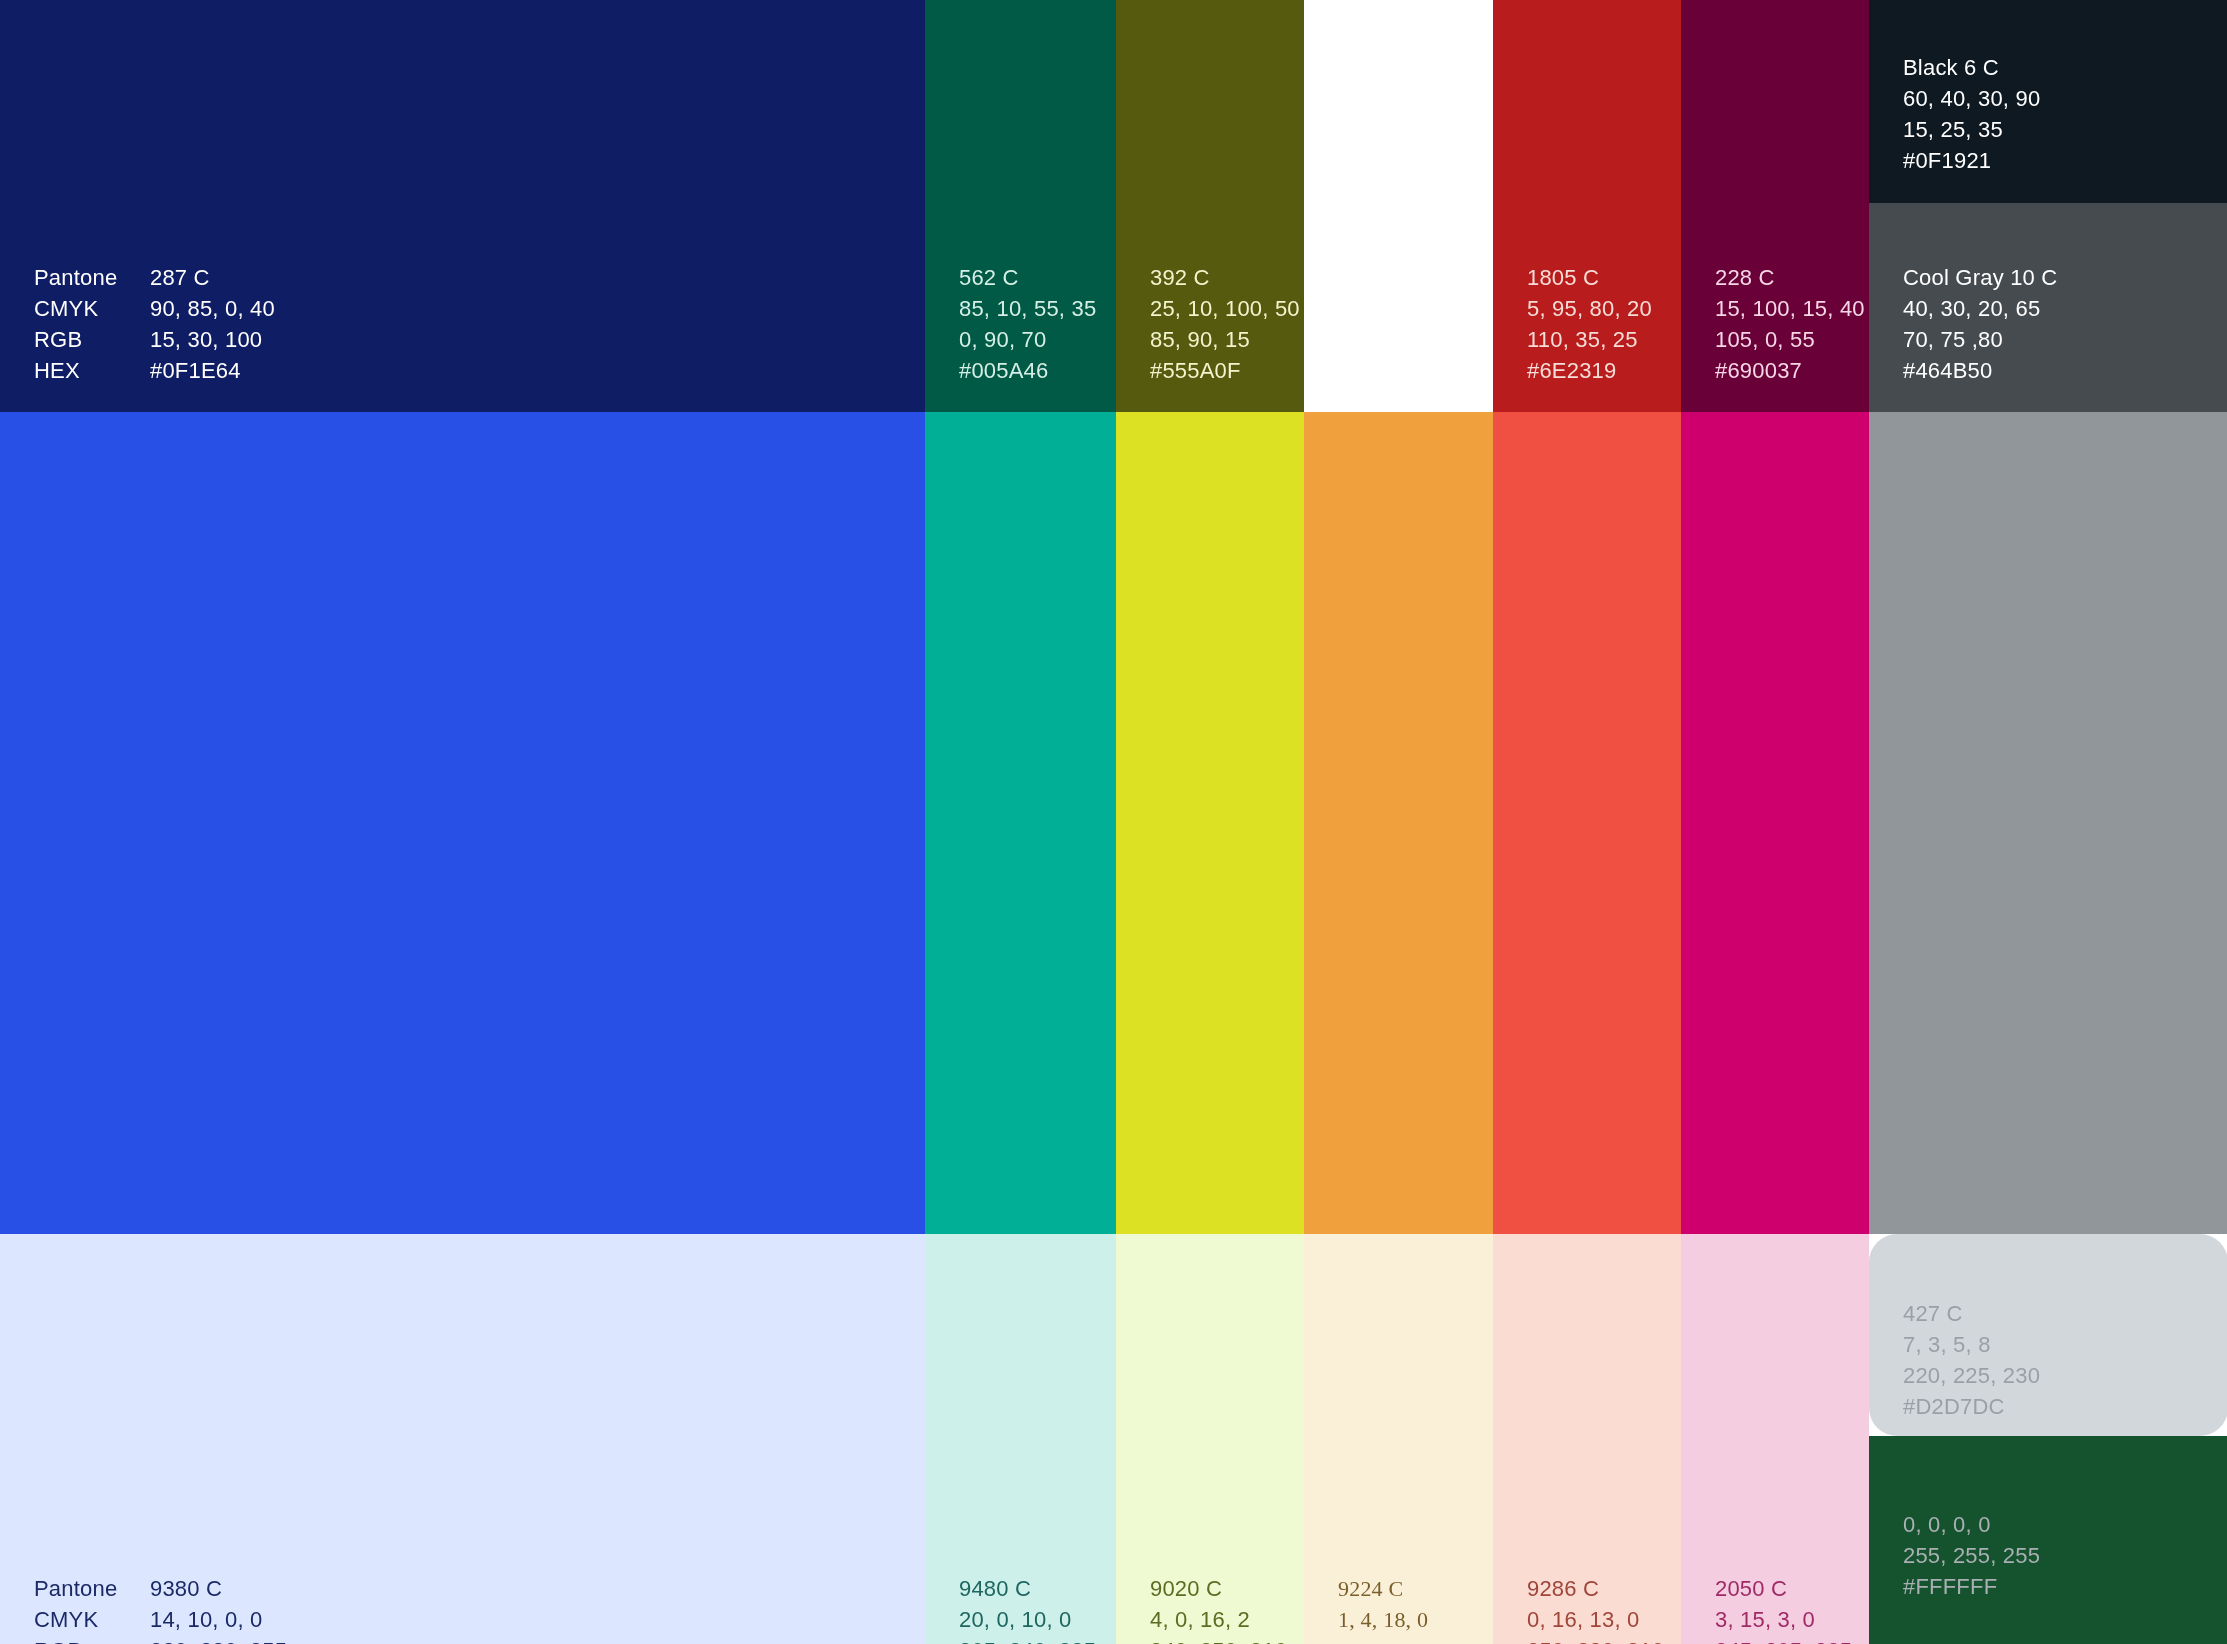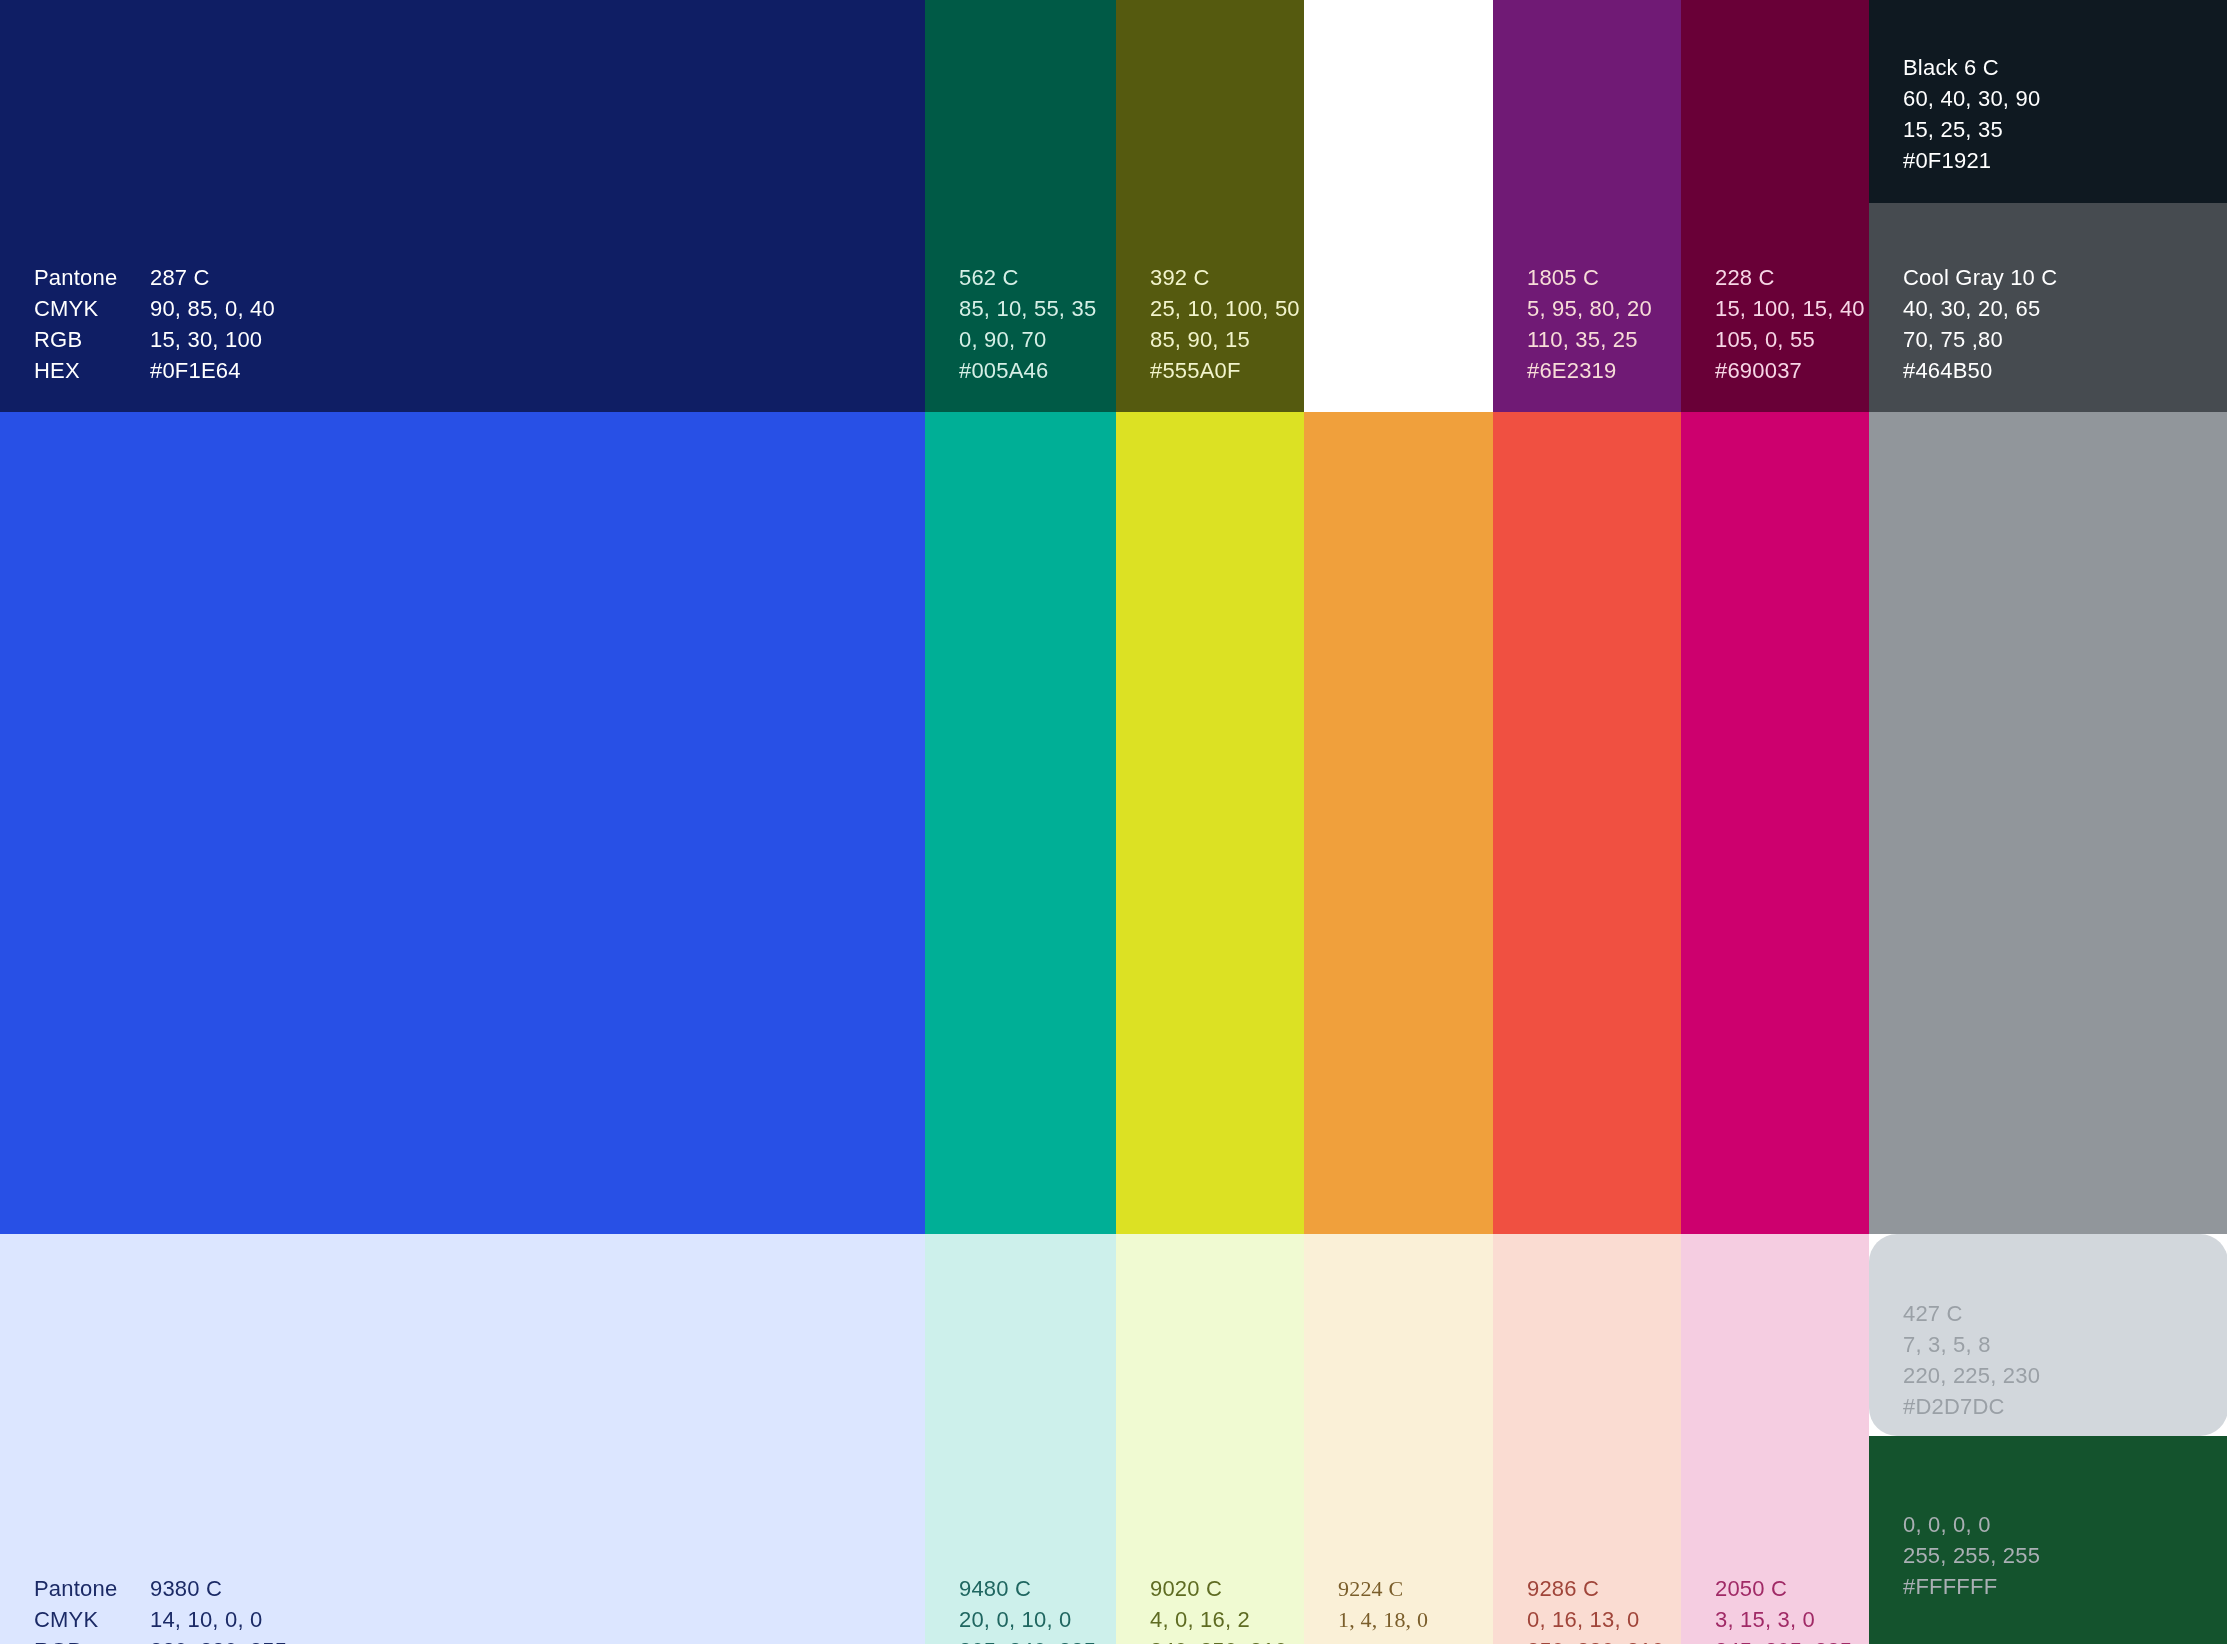--- a/index.html
+++ b/index.html
@@ -88,21 +88,21 @@
   <div class="swatch r1" style="left: 1116px; top: 0px; width: 188px; height: 412px; background-color: rgb(85, 90, 15); color: rgb(242, 244, 204);">
     <div class="spec novaluecol">
       <span class="val">392 C</span>
       <span class="val">25, 10, 100, 50</span>
       <span class="val">85, 90, 15</span>
       <span class="val">#555A0F</span>
     </div>
   </div>
 
 
-  <div class="swatch r1" style="left: 1493px; top: 0px; width: 188px; height: 412px; background-color: #701a75; color: rgb(247, 221, 216);">
+  <div class="swatch r1" style="left: 1493px; top: 0px; width: 188px; height: 412px; background-color: #b91c1c; color: rgb(247, 221, 216);">
     <div class="spec novaluecol">
       <span class="val">1805 C</span>
       <span class="val">5, 95, 80, 20</span>
       <span class="val">110, 35, 25</span>
       <span class="val">#6E2319</span>
     </div>
   </div>
 
   <div class="swatch r1" style="left: 1681px; top: 0px; width: 188px; height: 412px; background-color: rgb(105, 0, 55); color: rgb(247, 214, 230);">
     <div class="spec novaluecol">

